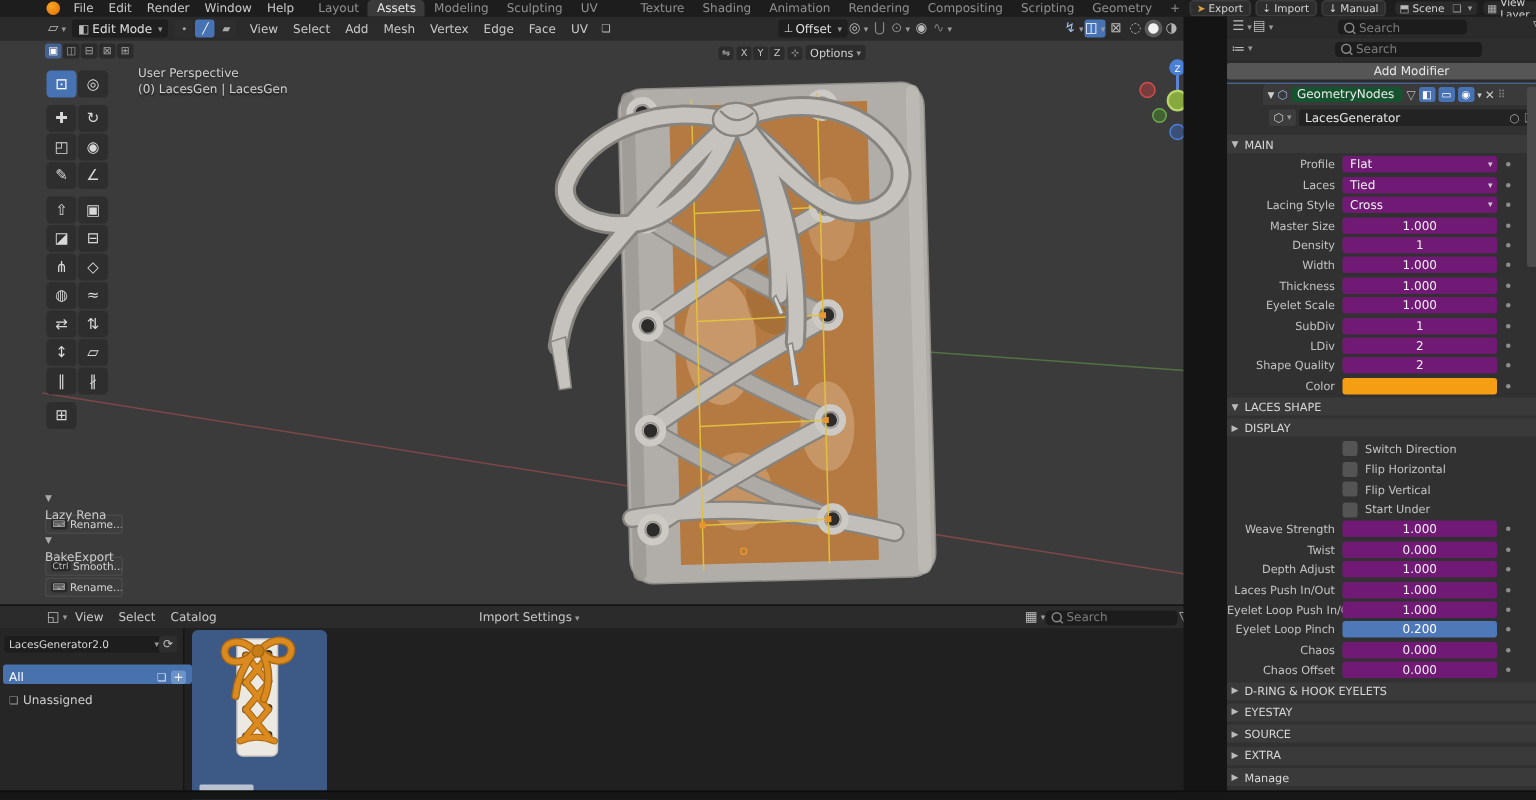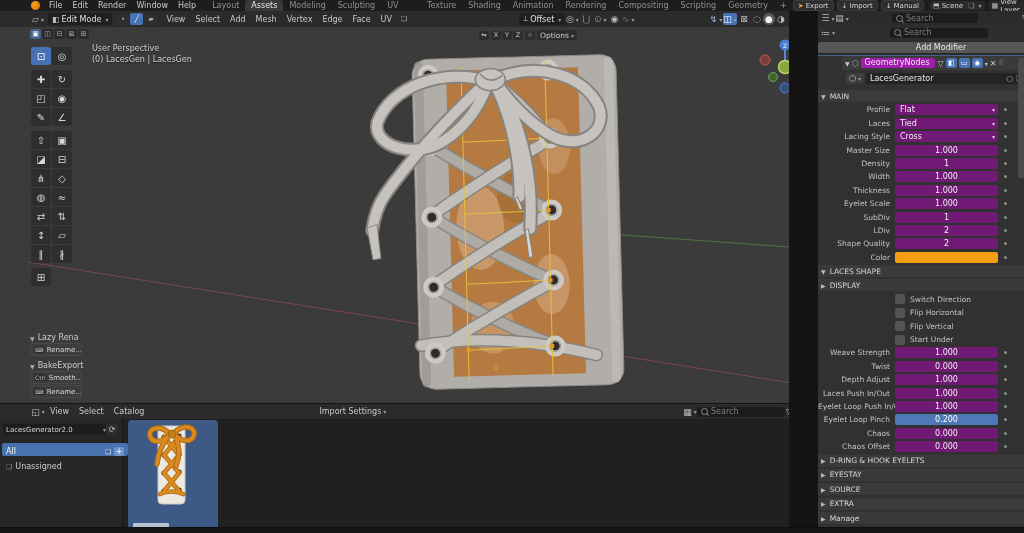--- a/index.html
+++ b/index.html
@@ -33,21 +33,21 @@
   .mag::after{content:"";position:absolute;width:3px;height:1px;background:#888;transform:rotate(45deg);left:4px;top:5px;}
   
   #props-body{left:790px;top:40px;width:234px;height:493px;background:#2b2b2b;}
   #props-tabs{position:absolute;left:0;top:2px;width:21px;display:flex;flex-direction:column;align-items:center;gap:3px;}
   .ptab{width:17px;height:13px;display:flex;align-items:center;justify-content:center;font-size:9px;border-radius:3px 0 0 3px;}
   .ptab.active{background:#3d3d3d;}
   #add-modifier{left:27px;top:2px;width:192px;height:11px;background:#565656;border-radius:3px;display:flex;align-items:center;justify-content:center;color:#e8e8e8;}
   #mod-panel{left:23px;top:15px;width:199px;height:475px;background:#313131;border:1px solid #49618d;border-radius:4px;}
   #mod-header{display:flex;align-items:center;gap:2px;height:14px;background:#3a3a3a;border-radius:3px 3px 0 0;padding:0 3px;}
   .mtoggle{width:11px;height:10px;background:#4772b3;border-radius:2px;display:flex;align-items:center;justify-content:center;color:#fff;font-size:7px;}
-  .mname{background:#a21caf;border-radius:2px;height:10px;line-height:10px;padding:0 4px;color:#eaeaea;flex:0 0 66px;}
+  .mname{background:#14532d;border-radius:2px;height:10px;line-height:10px;padding:0 4px;color:#eaeaea;flex:0 0 66px;}
   #nodegroup-row{display:flex;align-items:center;gap:2px;height:13px;padding:0 4px;margin-top:2px;}
   .ng-btn{display:flex;align-items:center;background:#3d3d3d;border-radius:2px;height:11px;padding:0 3px;color:#ccc;font-size:8px;}
   .ng-field{flex:1;display:flex;align-items:center;background:#232323;border-radius:2px;height:11px;padding:0 4px;color:#e5e5e5;gap:3px;}
   #prop-rows{position:absolute;left:4px;right:4px;top:32px;}
   .prow{display:flex;align-items:center;height:11px;margin-bottom:2.4px;}
   .plabel{width:72px;text-align:right;color:#c3c3c3;padding-right:5px;flex:0 0 72px;white-space:nowrap;font-size:7.5px;}
   .pfield{width:103px;height:11px;background:#701a75;border-radius:2px;display:flex;align-items:center;justify-content:center;color:#f0f0f0;position:relative;flex:0 0 103px;}
   .pfield.dropdown{justify-content:flex-start;padding-left:5px;width:98px;flex-basis:98px;}
   .pfield.dropdown::after{content:"▾";position:absolute;right:3px;color:#cfcfcf;font-size:6px;}
   .pfield.hl{background:#4f78b8;color:#fff;}
@@ -62,21 +62,21 @@
   #vp-toolsettings{left:2px;top:2px;display:flex;gap:1px;}
   .ts-icon{width:11px;height:10px;background:#2b2b2b;border-radius:2px;display:flex;align-items:center;justify-content:center;color:#a8a8a8;font-size:7px;}
   .ts-icon.active{background:#44618f;color:#fff;}
   #vp-overlay-text{left:64px;top:16px;color:#d2d2d2;line-height:11px;text-shadow:0 1px 1px rgba(0,0,0,.5);}
   #toolbar{left:3px;top:20px;display:flex;flex-direction:column;gap:1px;width:41px;}
   .tool-pair{display:flex;gap:1px;}
   .tool{width:20px;height:18px;background:#2e2e2e;border-radius:3px;display:flex;align-items:center;justify-content:center;color:#d8d8d8;font-size:10px;}
   .tool.active{background:#4772b3;color:#fff;}
   .tgap{height:3px;}
   #left-panels{left:2px;top:302px;width:52px;}
-  .lp-title{display:flex;align-items:flex-end;gap:3px;color:#cccccc;height:13px;}
+  .lp-title{display:flex;align-items:flex-start;gap:3px;color:#cccccc;height:13px;flex-direction:column;}
   .lp-title .arr{font-size:6px;color:#aaa;}
   .lp-btn{display:flex;align-items:center;gap:2px;background:#3d3d3d;border:1px solid #494949;border-radius:2px;height:11px;margin:1px 0;padding:0 3px;color:#d5d5d5;font-size:7px;white-space:nowrap;overflow:hidden;}
   .kbd{background:#2a2a2a;border-radius:2px;padding:0 1px;font-size:6px;color:#bbb;}
   #vp-topright{right:240px;top:3px;display:flex;gap:2px;align-items:center;}
   #vp-topright .axbtn{width:10px;height:9px;background:#2c2c2c;border-radius:2px;display:flex;align-items:center;justify-content:center;color:#c5c5c5;font-size:6.5px;}
   #vp-options{display:flex;align-items:center;color:#d0d0d0;font-size:7.5px;padding:0 3px;height:10px;background:#2c2c2c;border-radius:2px;}
   
   #ab-header{left:0;top:403px;width:789px;height:15px;background:#2b2b2b;display:flex;align-items:center;border-top:1px solid #141414;border-bottom:1px solid #1a1a1a;}
   #ab-body{left:0;top:419px;width:789px;height:108px;background:#202020;}
   #ab-sidebar{position:absolute;left:0;top:0;width:122px;height:108px;background:#262626;border-right:1px solid #151515;}

